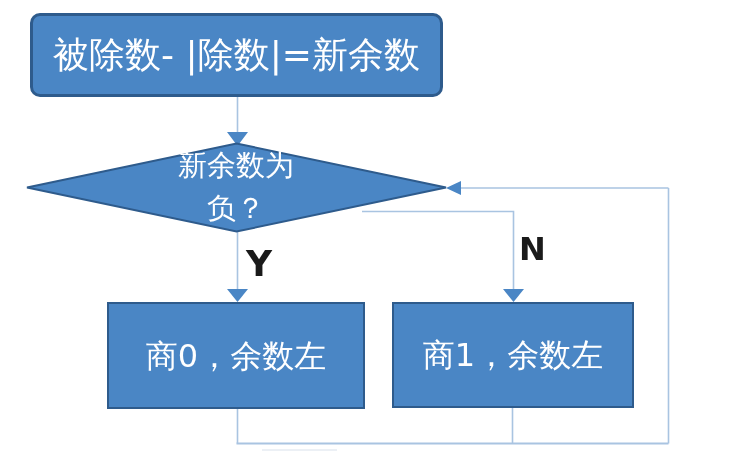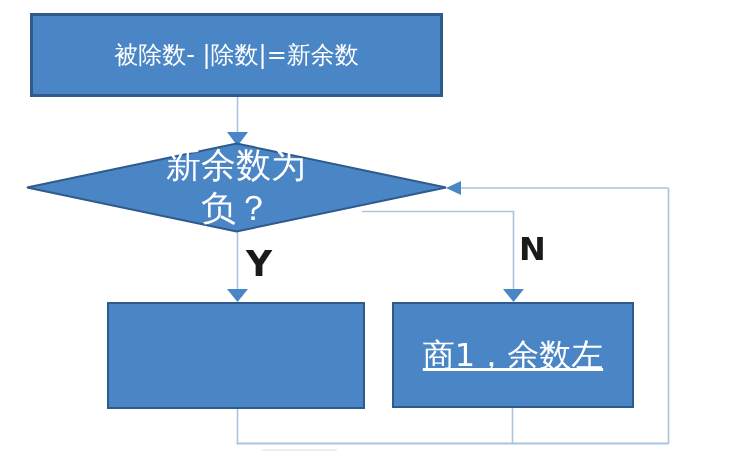--- a/index.html
+++ b/index.html
@@ -31,54 +31,54 @@
     align-items: center;
     justify-content: center;
     text-align: center;
   }
   .box-top {
     left: 30px;
     top: 13px;
     width: 413px;
     height: 84px;
     border-width: 3px;
-    font-size: 24px;
+    font-size: 36px;
     line-height: 42px;
     white-space: nowrap;
+    border-radius: 10px;
   }
   .box-yes {
     left: 107px;
     top: 302px;
     width: 258px;
     height: 107px;
     font-size: 32px;
     line-height: 38px;
   }
   .box-no {
     left: 392px;
     top: 302px;
     width: 242px;
     height: 106px;
     font-size: 32px;
     line-height: 38px;
-    text-decoration: underline;
   }
   .diamond-label {
     position: absolute;
     left: 96px;
     top: 142px;
     width: 280px;
     height: 90px;
     display: flex;
     flex-direction: column;
     align-items: center;
     justify-content: center;
     text-align: center;
     color: var(--shape-text, #FFFFFF);
-    font-size: 35px;
+    font-size: 29px;
     line-height: 43px;
   }
   .branch-label {
     position: absolute;
     color: var(--label-text, #1A1A1A);
     font-weight: bold;
   }
   .label-yes {
     left: 246px;
     top: 243px;
@@ -123,19 +123,20 @@
 
   <div class="diamond-label">
     <span>新余数为</span>
     <span>负？</span>
   </div>
 
   <div class="branch-label label-yes">Y</div>
   <div class="branch-label label-no">N</div>
 
   <div class="shape-box box-yes">
+    <span>商0，余数左</span>
   </div>
 
   <div class="shape-box box-no">
     <span>商1，余数左</span>
   </div>
 
 </div>
 
 </body></html>

